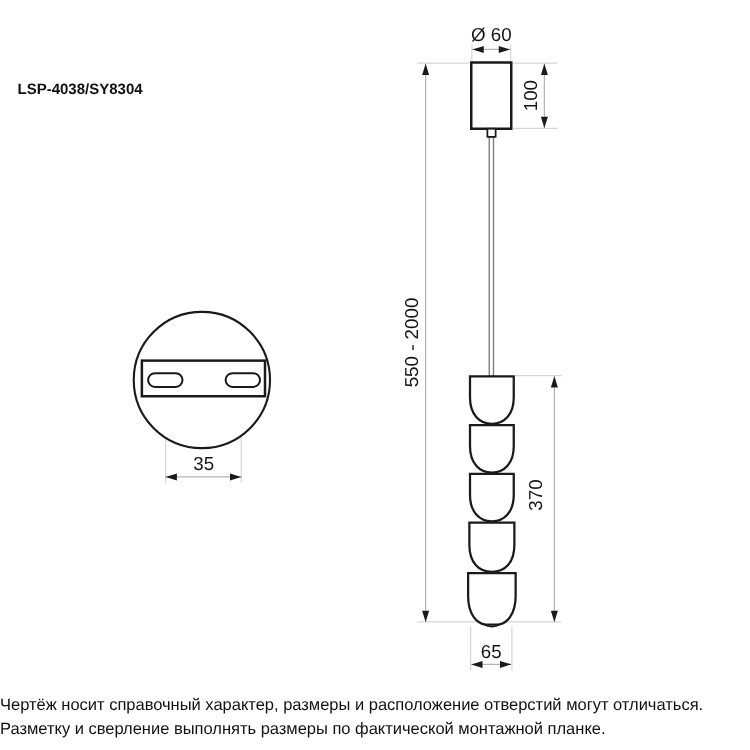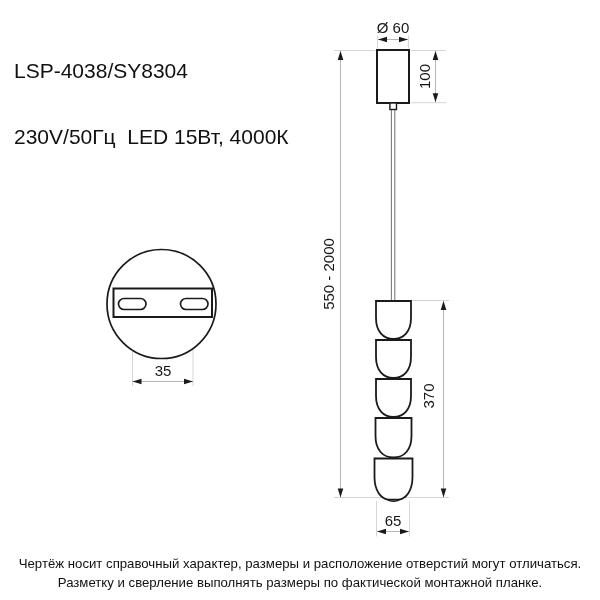--- a/index.html
+++ b/index.html
@@ -9,35 +9,36 @@
     height: 600px;
     background: #ffffff;
     font-family: "Liberation Sans", sans-serif;
     overflow: hidden;
   }
   .header {
     position: absolute;
     left: 14px;
     top: 16px;
     color: #111111;
-    font-size: 21px;
+    font-size: 12px;
     line-height: 22px;
     white-space: pre;
+    font-weight: bold;
   }
   .drawing {
     position: absolute;
     left: 0;
     top: 0;
   }
   .footer {
     position: absolute;
     left: 0;
     top: 554px;
     width: 600px;
-    text-align: center;
+    text-align: left;
     color: #111111;
     font-size: 13.2px;
     line-height: 19px;
   }
   .outline  { fill: #ffffff; stroke: #1a1a1a; }
   .ext      { stroke: #d6d6d6; stroke-width: 1; fill: none; }
   .dim-line { stroke: #b5b5b5; stroke-width: 1; fill: none; }
   .arrow    { fill: #1a1a1a; stroke: none; }
   .dim-text {
     fill: #161616;
@@ -46,21 +47,20 @@
   }
   .cable { fill: #ffffff; stroke: #7d7d7d; stroke-width: 1.1; }
 </style>
 </head>
 <body>
 
 <div class="canvas">
 
   <div class="header">
     <div>LSP-4038/SY8304</div>
-    <div>230V/50Гц  LED 15Вт, 4000К</div>
   </div>
 
   <svg class="drawing" width="600" height="600" viewBox="0 0 600 600">
 
     <g>
       <path class="ext" d="M 377.5,35.5 V 48.5"></path>
       <path class="ext" d="M 408.5,35.5 V 48.5"></path>
       <path class="ext" d="M 410.5,50.5 H 446"></path>
       <path class="ext" d="M 410.5,102.7 H 446"></path>
       <path class="ext" d="M 334,50.5 H 375.5"></path>

